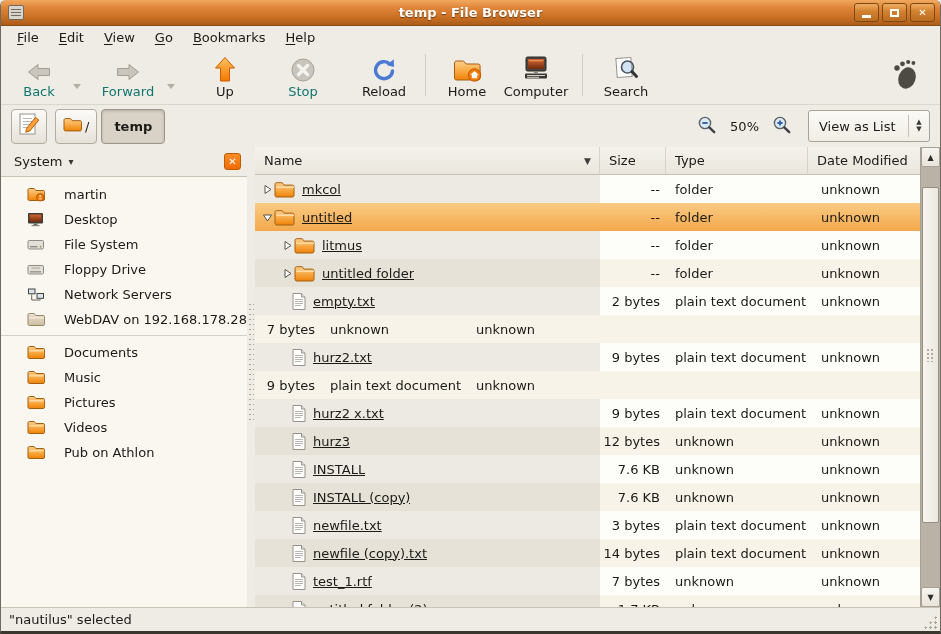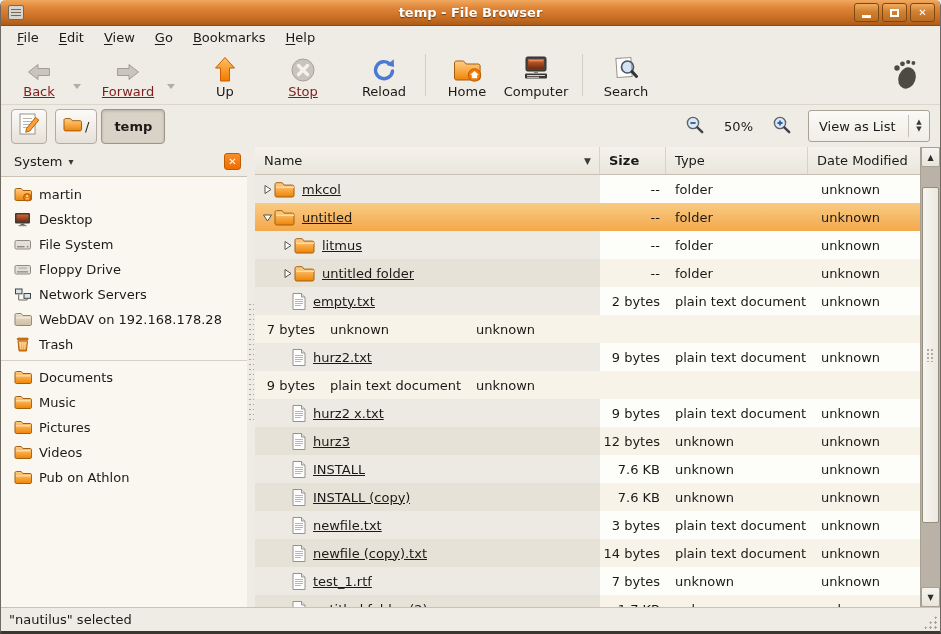--- a/index.html
+++ b/index.html
@@ -30,72 +30,72 @@
   .menubar { height:22px; flex:0 0 22px; display:flex; align-items:center; padding-left:6px; background:#EFEBE5; }
   .menu-item { padding:2px 10px; cursor:default; }
   .menu-item u { text-underline-offset:2px; }
 
   
   .toolbar { height:57px; flex:0 0 57px; display:flex; align-items:center; background:#EFEBE5;
              border-bottom:1px solid #DCD7CC; padding:2px 8px 4px 8px; }
   .tool { display:flex; flex-direction:column; align-items:center; justify-content:flex-end; gap:1px; height:48px; }
   .tool .ticon { height:28px; display:flex; align-items:flex-end; justify-content:center; }
   .tool .tlabel { line-height:15px; }
-  .tool.disabled .tlabel { color:#7f1d1d;text-decoration:underline; }
+  .tool.disabled .tlabel { color:#0f766e; }
   .dd-arrow { width:0; height:0; border-left:4px solid transparent; border-right:4px solid transparent;
               border-top:5px solid #B3AEA4; align-self:center; margin:22px 0 0 6px; }
   .tsep { width:1px; height:42px; background:#D5D0C5; margin:0 10px; align-self:center; }
   .t-back{margin-left:2px;width:56px} .t-fwd{margin-left:14px;width:66px} .t-up{margin-left:26px;width:48px}
   .t-stop{margin-left:30px;width:48px} .t-reload{margin-left:26px;width:62px}
   .t-home{width:54px;margin-left:4px} .t-comp{width:72px;margin-left:6px} .t-search{width:58px;margin-left:4px}
   .throbber { margin-left:auto; margin-right:10px; align-self:center; }
 
   
   .locationbar { height:42px; flex:0 0 42px; display:flex; align-items:center; padding:0 10px; background:#EFEBE5; }
   .loc-btn { height:35px; min-width:36px; border:1px solid #B3ACA0; border-radius:4px;
              background:linear-gradient(180deg,#FCFBF9,#EFEBE5 60%,#E6E1D8);
              display:flex; align-items:center; justify-content:center; gap:3px; }
   .loc-btn.pressed { background:#D9D3C7; border-color:#9C968A; box-shadow:inset 0 1px 3px rgba(0,0,0,.18);
              font-weight:bold; padding:0 12px; }
   .loc-root { margin-left:8px; padding:0 7px; }
   .loc-temp { margin-left:4px; }
   .zoomctl { display:flex; align-items:center; margin-left:auto; }
-  .zoom-pct { margin:0 19px; }
+  .zoom-pct { margin:0 13px; }
   .view-combo { margin-left:16px; width:122px; height:32px; border:1px solid #A9A396; border-radius:3px;
              background:linear-gradient(180deg,#FBFAF7,#F1EDE6); display:flex; align-items:center; }
   .view-combo .vc-label { flex:1; padding-left:10px; }
   .vc-sep { width:1px; height:22px; background:#C7C1B5; }
   .vc-arrows { width:20px; display:flex; flex-direction:column; align-items:center; line-height:7px; font-size:7px; color:#3A3833; }
 
   
   .content { flex:1; display:flex; min-height:0; }
 
   .sidebar { width:246px; flex:0 0 246px; display:flex; flex-direction:column; background:#FAF7F1; }
   .places-header { height:30px; flex:0 0 30px; background:#EFEBE5; border-bottom:1px solid #C9C3B6;
              display:flex; align-items:center; padding:0 6px 0 13px; }
   .places-caret { margin-left:6px; font-size:10px; color:#3A3833; }
   .places-close { margin-left:auto; width:17px; height:17px; border-radius:3px;
              background:linear-gradient(180deg,#FA8E2B,#EF6C00); border:1px solid #C05C00;
              color:#FFF; font-size:10px; font-weight:bold; display:flex; align-items:center; justify-content:center; }
   .places-list { flex:1; padding-top:5px; overflow:hidden; }
-  .place-item { height:25px; display:flex; align-items:center; padding-left:12px; }
+  .place-item { height:25px; display:flex; align-items:center; padding-left:25px;gap:12px; }
   .place-item .picon { width:19px; display:flex; justify-content:center; }
   .place-item .plabel { margin-left:7px; white-space:nowrap; }
   .place-sep { border-top:1px solid #D6D1C6; margin:3px 0 4px 0; }
 
   .pane-handle { width:8px; flex:0 0 8px; background:#EFEBE5; position:relative; }
   .pane-handle .grip { position:absolute; top:155px; left:1px; width:6px; height:118px;
              background:radial-gradient(circle,#ACA295 30%,transparent 34%) 0 0/4px 5px repeat; }
 
   .listview { flex:1; display:flex; flex-direction:column; min-width:0; background:#FDFDFA; }
   .list-header { height:28px; flex:0 0 28px; display:flex; background:linear-gradient(180deg,#F5F2EC,#EAE6DD);
              border-bottom:1px solid #C6C0B4; }
   .hcell { display:flex; align-items:center; padding-left:9px; border-right:1px solid #D8D3C8; white-space:nowrap; }
   .hcell.h-name { width:345px; flex:0 0 345px; }
-  .hcell.h-size { width:66px; flex:0 0 66px;font-weight:bold; }
+  .hcell.h-size { width:66px; flex:0 0 66px; }
   .hcell.h-type { width:142px; flex:0 0 142px; }
   .hcell.h-date { flex:1; border-right:none; }
   .sort-ind { margin-left:auto; margin-right:8px; font-size:9px; color:#3E3C37; }
 
   .list-body { flex:1; overflow:hidden; }
   .row { height:28px; display:flex; }
   .cell { display:flex; align-items:center; white-space:nowrap; overflow:hidden; }
   .cell.name { width:345px; flex:0 0 345px; background:#EDEAE3; }
   .cell.size { width:66px; flex:0 0 66px; justify-content:flex-end; padding-right:6px; background:#FDFDFA; }
   .cell.type { width:142px; flex:0 0 142px; padding-left:9px; background:#FDFDFA; }
@@ -385,30 +385,20 @@
             <span class="plabel">Network Servers</span>
           </div>
           <div class="place-item">
             <span class="picon">
               <svg width="18" height="15">
                 <path d="M1 3c0-.9.5-1.5 1.4-1.5h4.8l1.7 2h7.3c.9 0 1.4.6 1.4 1.5v7c0 .9-.5 1.5-1.4 1.5H2.4C1.5 13.5 1 12.9 1 12z" fill="url(#g-folder2)" stroke="#94866B"></path>
                 <path d="M2 5.8h14.5" stroke="#F4EDDD" stroke-width="1.2"></path>
               </svg>
             </span>
             <span class="plabel">WebDAV on 192.168.178.28</span>
-          </div>
-          <div class="place-item">
-            <span class="picon">
-              <svg width="18" height="15">
-                <rect x="3.2" y="1.2" width="11" height="1.8" rx=".9" fill="#F57900" stroke="#B65A00"></rect>
-                <path d="M4 4h9.5l-1.1 10H5.1z" fill="url(#g-folder)" stroke="#B65A00"></path>
-                <path d="M6.4 5.8l.4 6.4M8.75 5.8v6.4M11.1 5.8l-.4 6.4" stroke="#FBD9A6"></path>
-              </svg>
-            </span>
-            <span class="plabel">Trash</span>
           </div>
           <div class="place-sep"></div>
           <div class="place-item">
             <span class="picon">
               <svg width="18" height="15">
                 <path d="M1 3c0-.9.5-1.5 1.4-1.5h4.8l1.7 2h7.3c.9 0 1.4.6 1.4 1.5v7c0 .9-.5 1.5-1.4 1.5H2.4C1.5 13.5 1 12.9 1 12z" fill="url(#g-folder)" stroke="#A35F10"></path>
                 <path d="M2 5.8h14.5" stroke="#FCE0AE" stroke-width="1.3"></path>
               </svg>
             </span>
             <span class="plabel">Documents</span>

